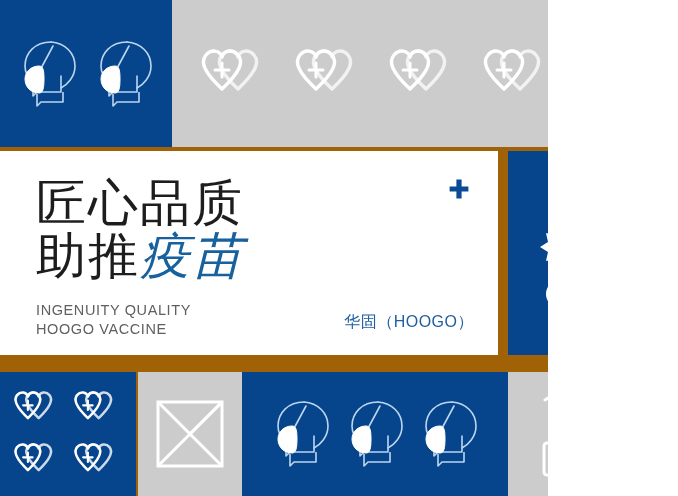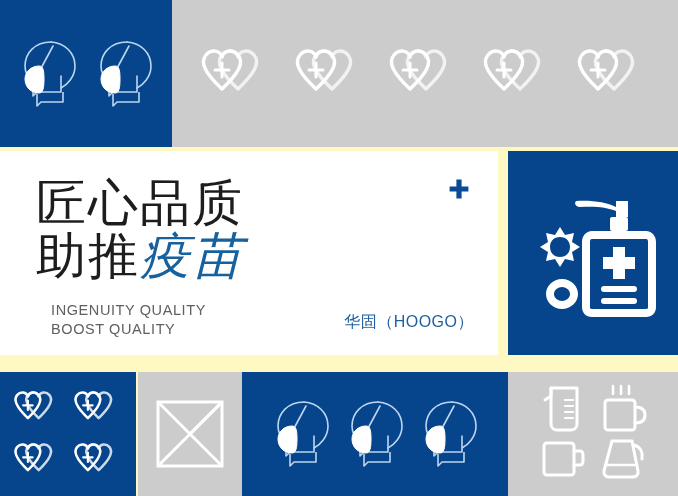--- a/index.html
+++ b/index.html
@@ -5,23 +5,23 @@
   html, body {
     margin: 0;
     padding: 0;
     background: #ffffff;
   }
   body {
     font-family: "Liberation Sans", sans-serif;
   }
   #poster {
     position: relative;
-    width: 678px;
+    width: 548px;
     height: 496px;
-    background: #fef9c3;
+    background: #a16207;
     overflow: hidden;
   }
 
   
   .panel { position: absolute; }
   .blue  { background: #06458c; }
   .gray  { background: #cccccc; }
   .white { background: #ffffff; }
 
   
@@ -68,21 +68,20 @@
     color: #1d1d1d;
     white-space: nowrap;
     font-weight: 400;
   }
   .headline-line .accent { color: #16619e; font-style: italic; }
 
   #subhead-block {
     position: absolute;
     left: 36px;
     top: 150px;
-    margin-left: 15px;
   }
   .subhead-line {
     font-family: "Liberation Sans", sans-serif;
     font-size: 14.5px;
     line-height: 19px;
     letter-spacing: 0.6px;
     color: #606060;
     white-space: nowrap;
   }
 
@@ -251,21 +250,21 @@
 
   <div class="panel white" id="mid-white-panel">
 
     <div id="headline-block">
       <div class="headline-line">匠心品质</div>
       <div class="headline-line"><span>助推</span><span class="accent">疫苗</span></div>
     </div>
 
     <div id="subhead-block">
       <div class="subhead-line">INGENUITY QUALITY</div>
-      <div class="subhead-line">BOOST QUALITY</div>
+      <div class="subhead-line">HOOGO VACCINE</div>
     </div>
 
     <div id="brand-text">华固（HOOGO）</div>
 
     <div id="plus-mark">
       <svg width="22" height="22" viewBox="0 0 22 22">
         <path d="M8.4 1.6 L13.6 1.6 L13.6 8.4 L20.4 8.4 L20.4 13.6 L13.6 13.6 L13.6 20.4 L8.4 20.4 L8.4 13.6 L1.6 13.6 L1.6 8.4 L8.4 8.4 Z" fill="#0b4a94"></path>
       </svg>
     </div>
 

